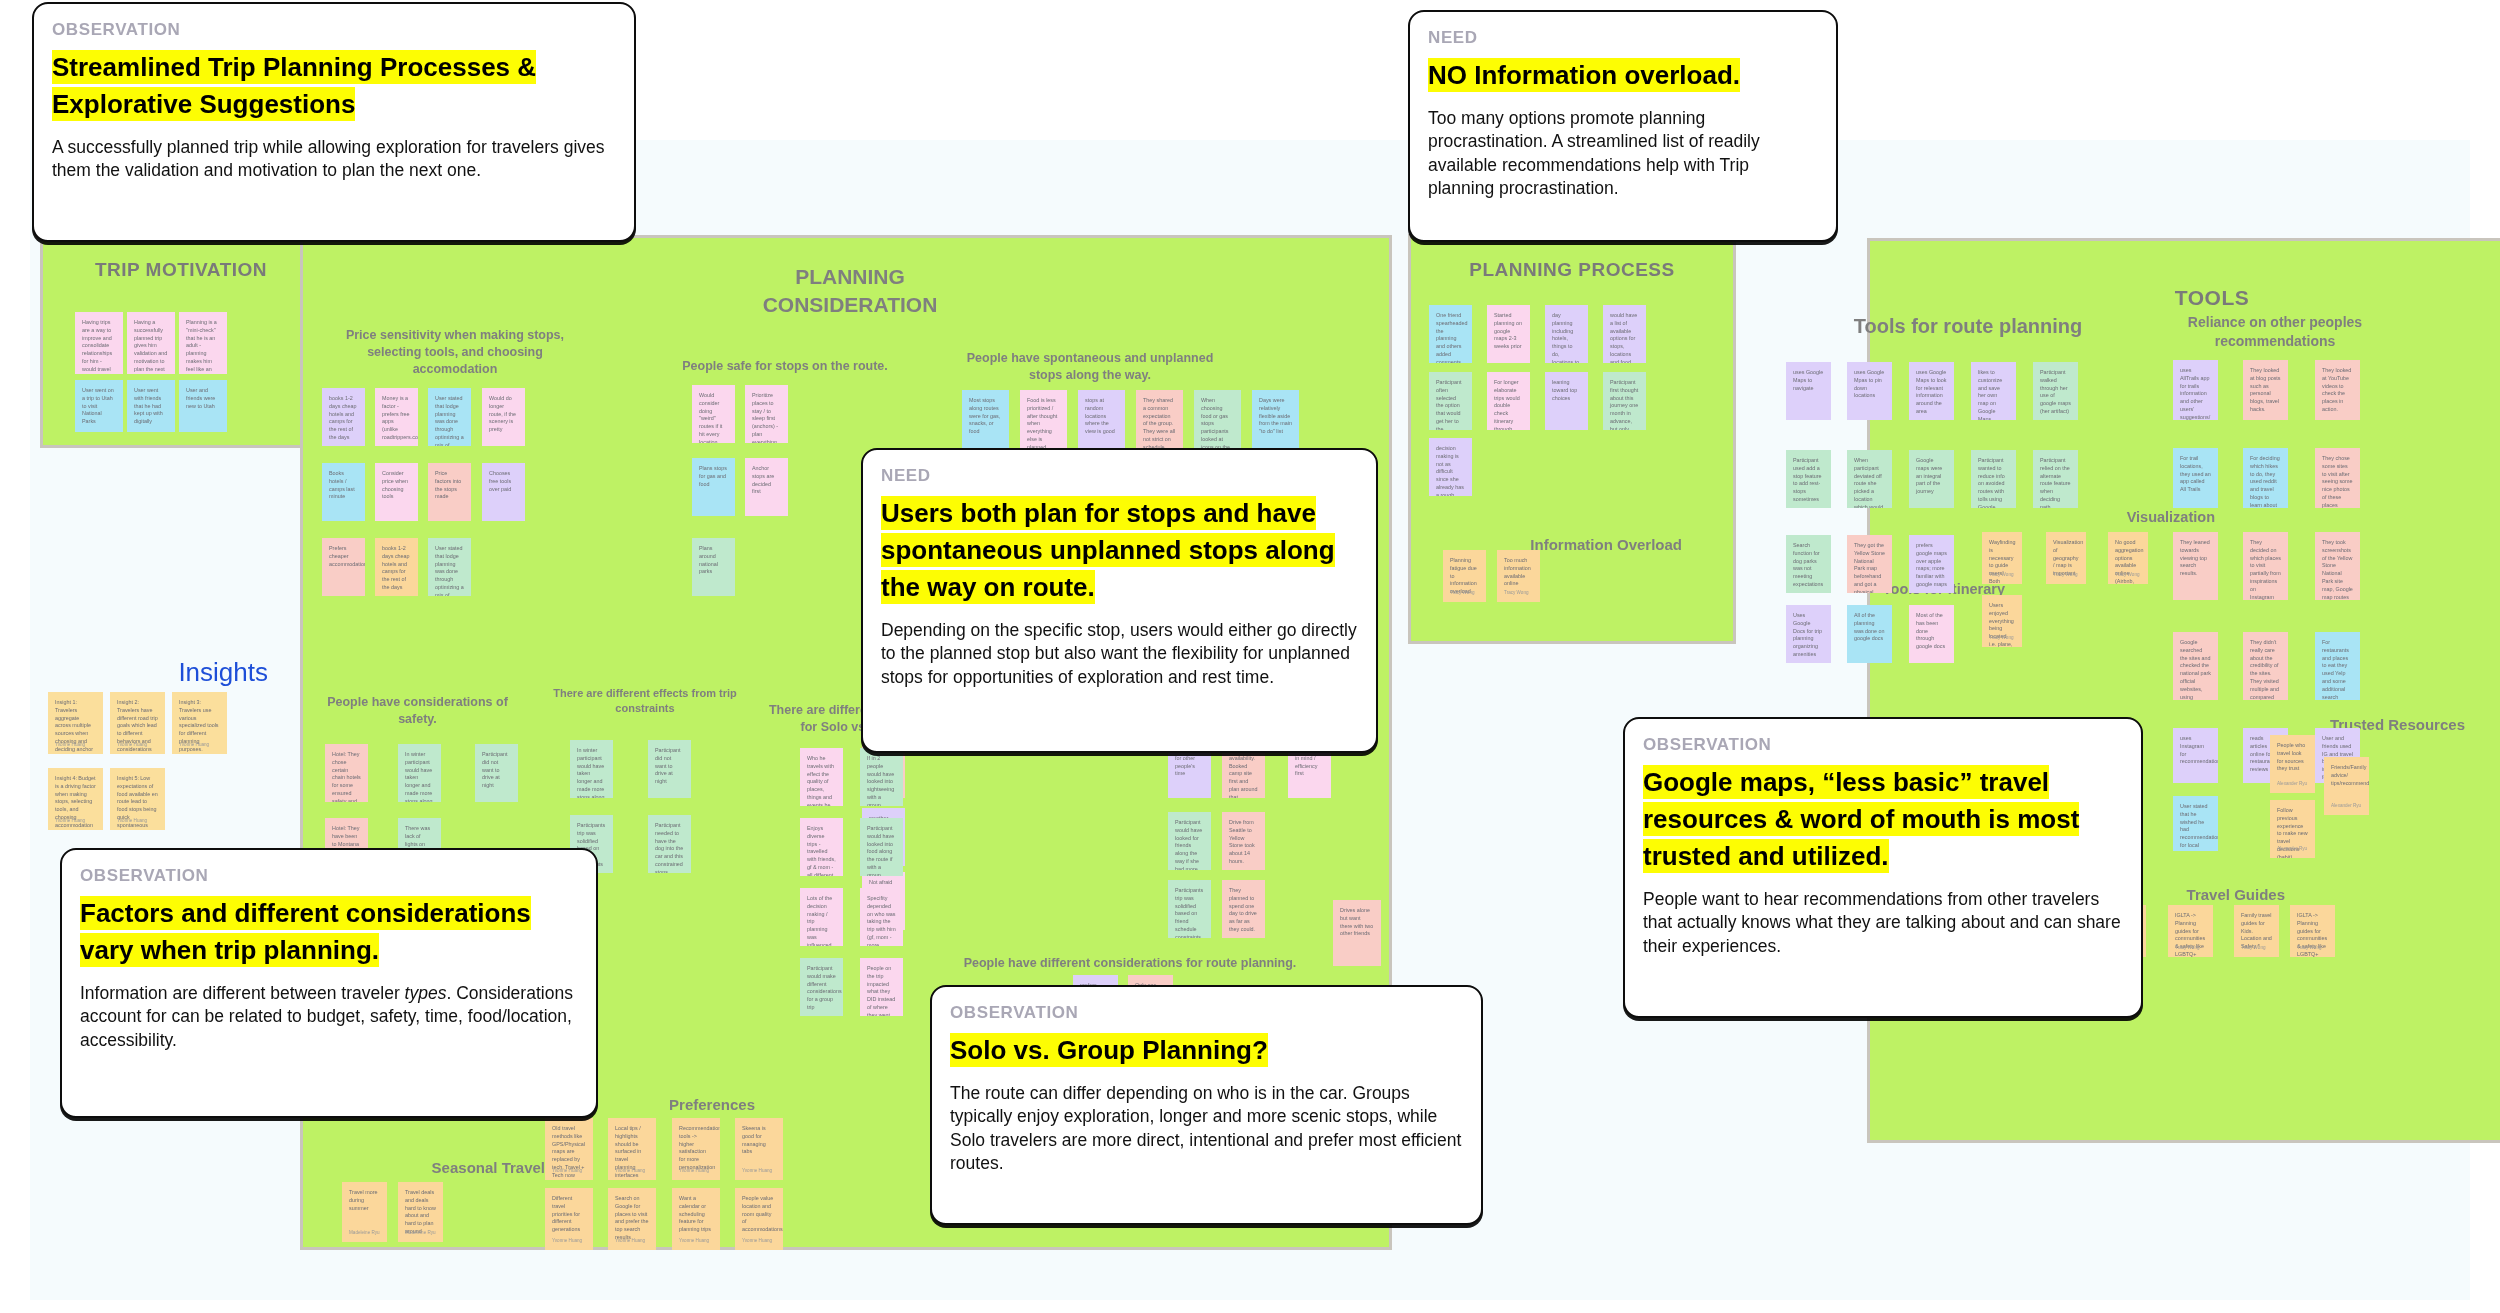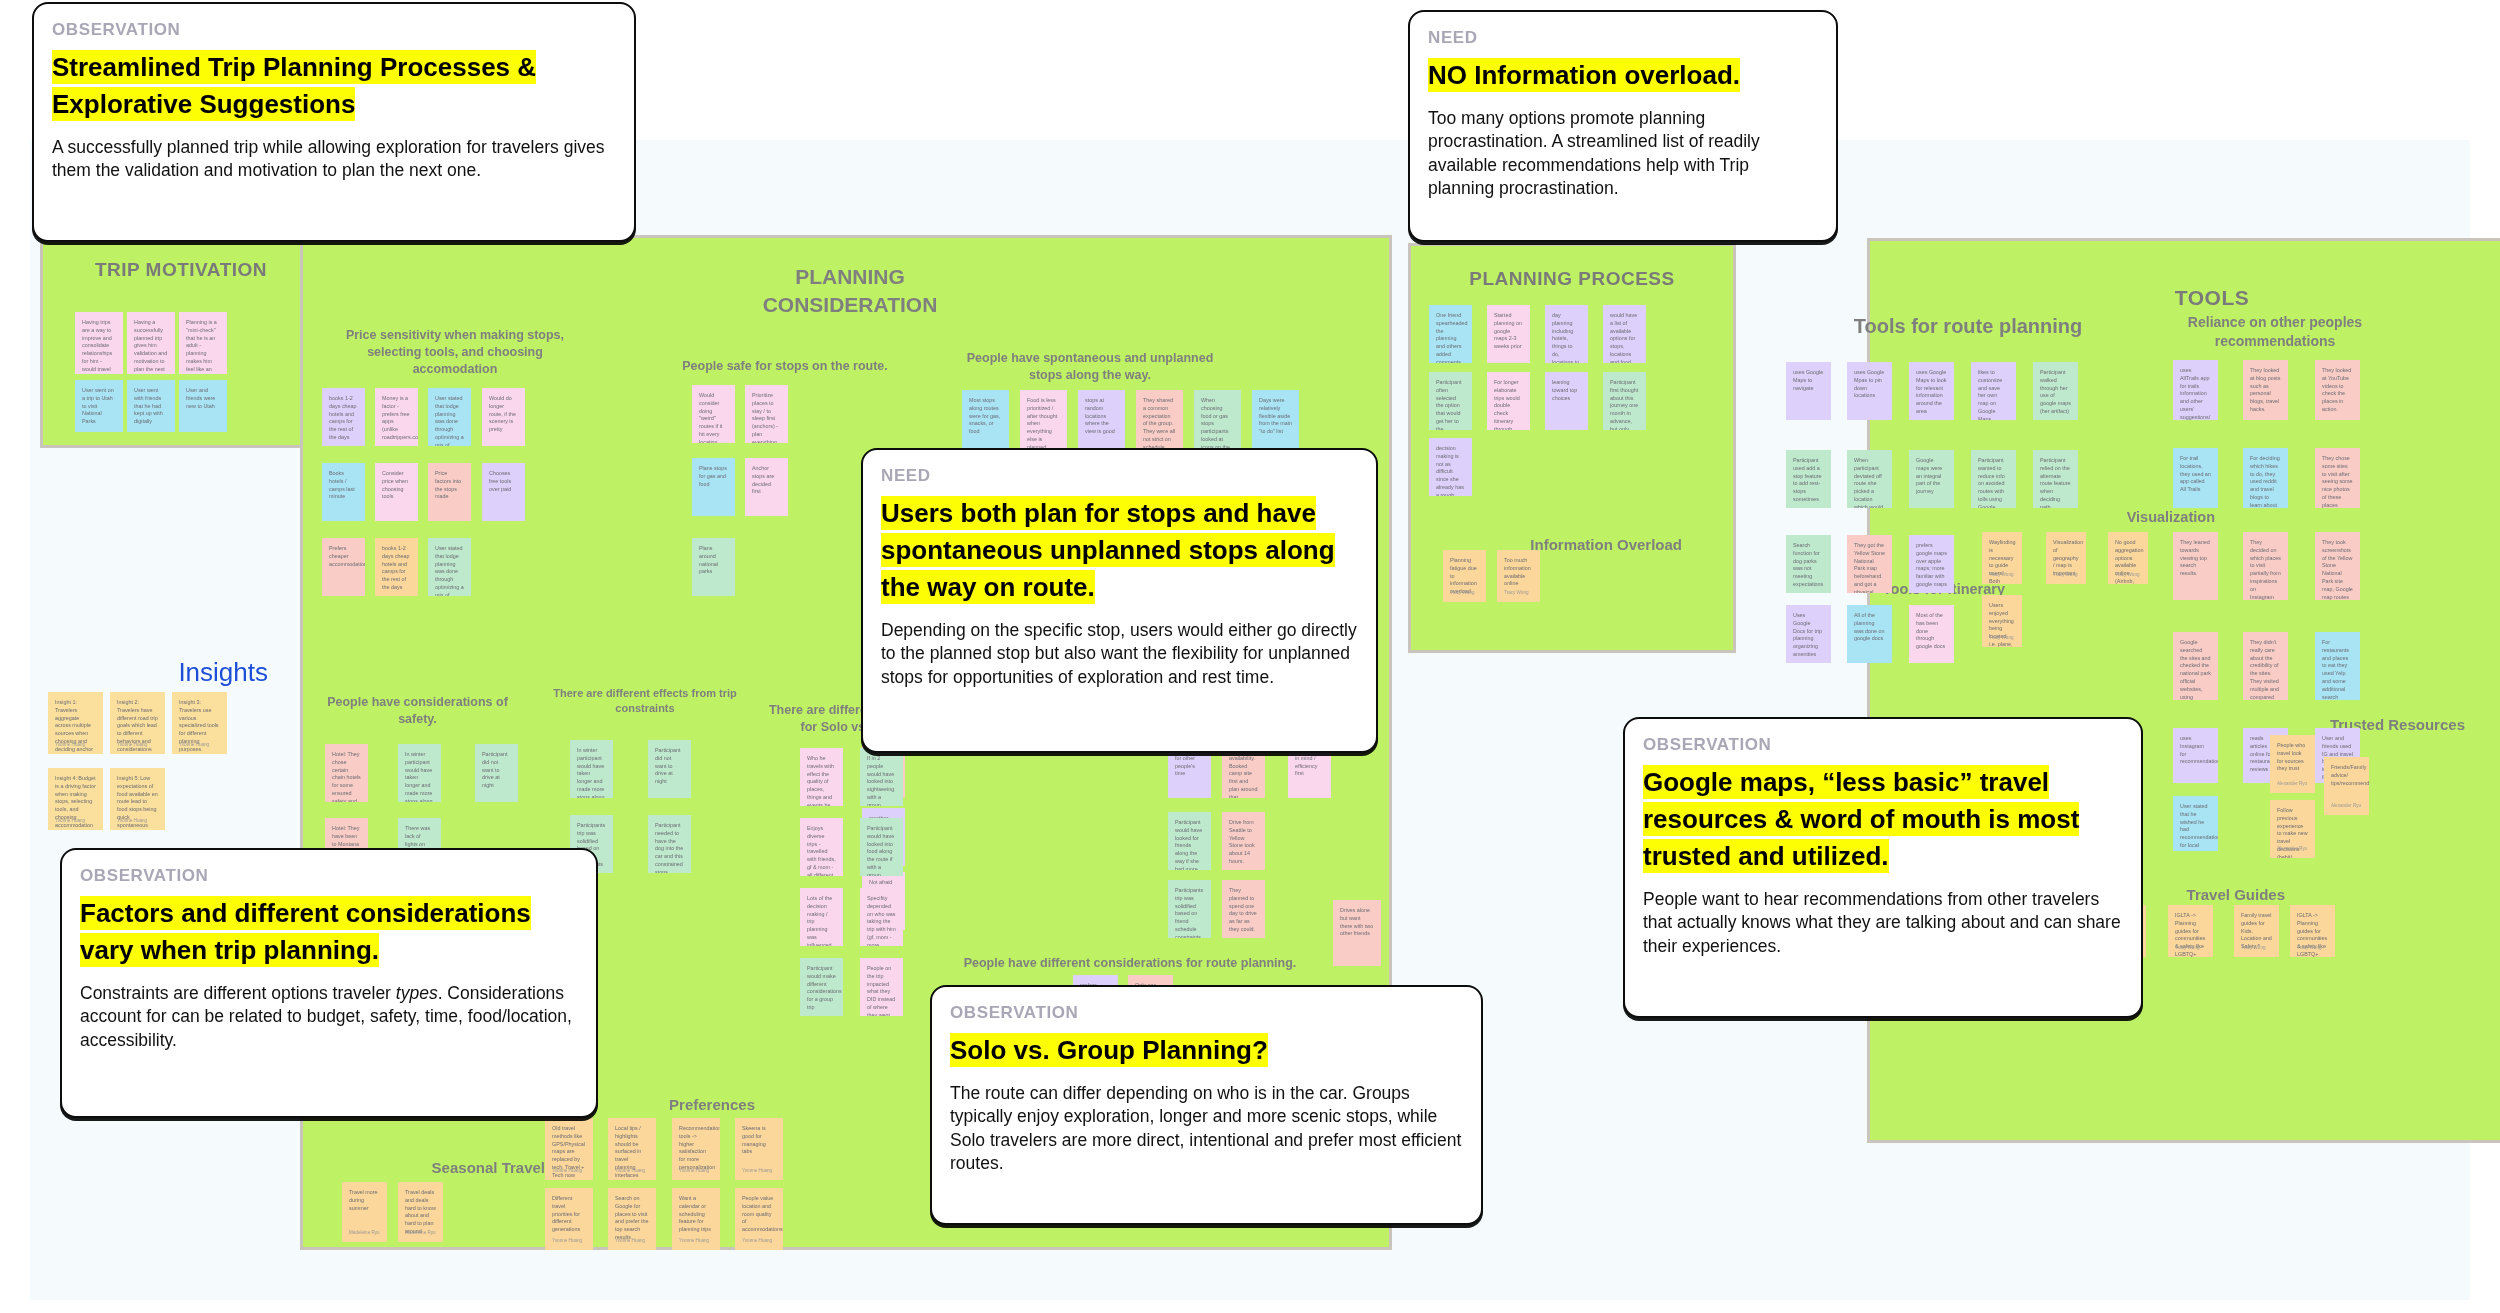--- a/index.html
+++ b/index.html
@@ -85,21 +85,21 @@
   <div class="canvas-bg-2"></div>
   <div class="canvas-bg"></div>
 
   <div class="frame" style="left:40px;top:238px;width:282px;height:210px;">
     <div class="frame-title" style="top:18px;font-size:19px;">TRIP MOTIVATION</div>
   </div>
 
   <div class="frame" style="left:300px;top:235px;width:1092px;height:1015px;"></div>
   <div class="sub-title" style="left:740px;top:263px;width:220px;font-size:21px;">PLANNING<br>CONSIDERATION</div>
 
-  <div class="frame" style="left:1408px;top:243px;width:328px;height:410px;">
+  <div class="frame" style="left:1408px;top:234px;width:328px;height:410px;">
     <div class="frame-title" style="top:22px;font-size:19px;">PLANNING PROCESS</div>
   </div>
 
   <div class="frame" style="left:1867px;top:238px;width:690px;height:905px;">
     <div class="frame-title" style="top:45px;font-size:21px;">TOOLS</div>
   </div>
 
   <div class="sub-title" style="left:325px;top:327px;width:260px;font-size:12.5px;">Price sensitivity when making stops, selecting tools, and choosing accomodation</div>
 
   <div class="sub-title" style="left:660px;top:358px;width:250px;font-size:12.5px;">People safe for stops on the route.</div>
@@ -288,21 +288,21 @@
     </div>
     <p class="body">Depending on the specific stop, users would either go directly to the planned stop but also want the flexibility for unplanned stops for opportunities of exploration and rest time.</p>
   </div>
 
   <div class="callout" style="left:60px;top:848px;width:538px;height:270px;">
     <div class="kicker">OBSERVATION</div>
     <div class="headline-wrap">
       <span class="headline">Factors and different considerations vary when trip planning.</span>
     </div>
     <p class="body">
-      <span>Constraints are different options traveler </span><em>types</em><span>. Considerations account for can be related to budget, safety, time, food/location, accessibility.</span>
+      <span>Information are different between traveler </span><em>types</em><span>. Considerations account for can be related to budget, safety, time, food/location, accessibility.</span>
     </p>
   </div>
 
   <div class="callout" style="left:930px;top:985px;width:553px;height:240px;">
     <div class="kicker">OBSERVATION</div>
     <div class="headline-wrap">
       <span class="headline">Solo vs. Group Planning?</span>
     </div>
     <p class="body">The route can differ depending on who is in the car. Groups typically enjoy exploration, longer and more scenic stops, while Solo travelers are more direct, intentional and prefer most efficient routes.</p>
   </div>

